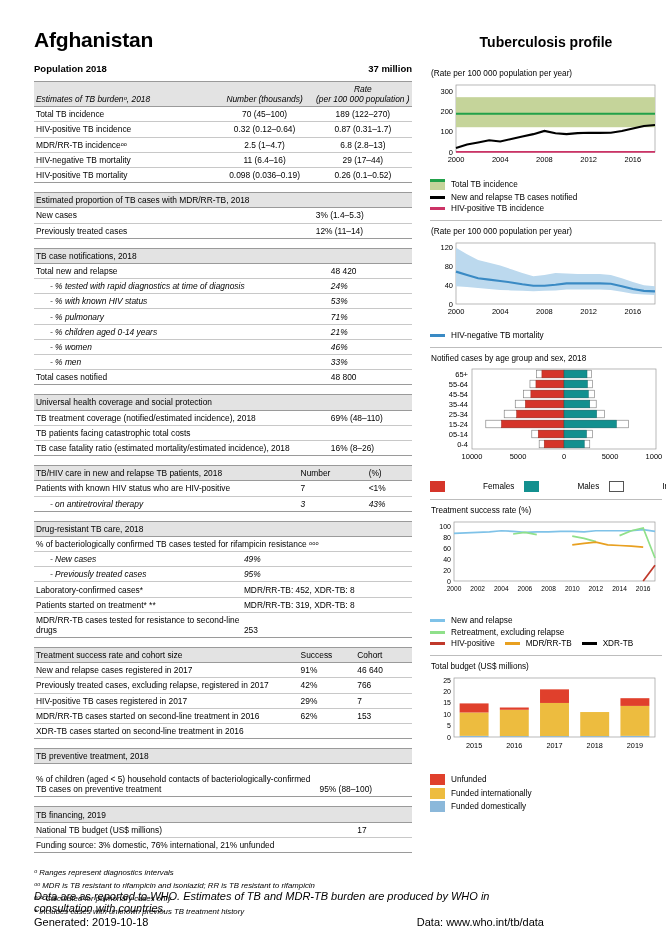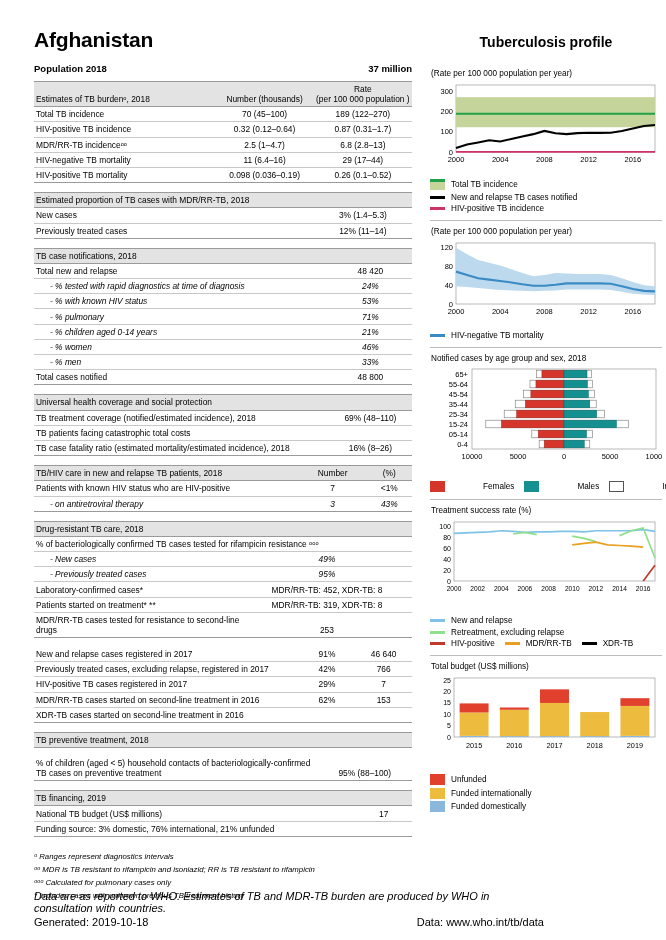--- a/index.html
+++ b/index.html
@@ -15,24 +15,24 @@
 
   h1.country{font-size:21px;font-weight:bold;margin:0 0 11px 0;letter-spacing:-0.2px;}
   .profile-title{font-size:14px;font-weight:bold;text-align:center;margin:6px 0 0 0;}
 
   .popline{display:flex;justify-content:space-between;font-size:9.5px;font-weight:bold;
     padding-bottom:4px;margin-bottom:3px;}
 
   table.tb{width:100%;border-collapse:collapse;font-size:8.4px;table-layout:fixed;}
   table.tb td{padding:2.1px 2px;vertical-align:bottom;border-bottom:1px solid #c8c8c8;}
   tr.hdr td{background:#e3e3e3;border-bottom:1px solid #9a9a9a;border-top:1px solid #9a9a9a;font-size:8.4px;}
-  tr.hdr.tall td{vertical-align:bottom;}
+  tr.hdr.tall td{vertical-align:bottom;font-style:italic;}
   tr.sect td{background:#e3e3e3;border-top:1px solid #9a9a9a;border-bottom:1px solid #9a9a9a;}
   tr.last td{border-bottom:1px solid #9a9a9a;}
-  td.num{text-align:center;}
+  td.num{text-align:left;}
   td.ctr{text-align:center;}
   .ital{font-style:italic;}
   .indent{padding-left:16px !important;}
 
   .notes{margin-top:14px;font-size:7.8px;font-style:italic;line-height:1.62;}
   .notes div{margin-bottom:0.5px;}
 
   
   .chartblock{margin-bottom:4px;}
   .chart-cap{font-size:8.2px;margin:0 0 2px 1px;}
@@ -248,20 +248,25 @@
         </tbody>
       </table>
 
       <table class="tb" style="margin-top:9px">
         <colgroup>
             <col style="width:70%">
             <col style="width:15%">
             <col style="width:15%">
           </colgroup>
         <tbody>
+          <tr class="sect">
+            <td>Treatment success rate and cohort size</td>
+            <td class="num">Success</td>
+            <td class="num">Cohort</td>
+          </tr>
           <tr>
               <td>New and relapse cases registered in 2017</td>
               <td class="num">91%</td>
               <td class="num">46 640</td>
             </tr>
           <tr>
               <td>Previously treated cases, excluding relapse, registered in 2017</td>
               <td class="num">42%</td>
               <td class="num">766</td>
             </tr>

